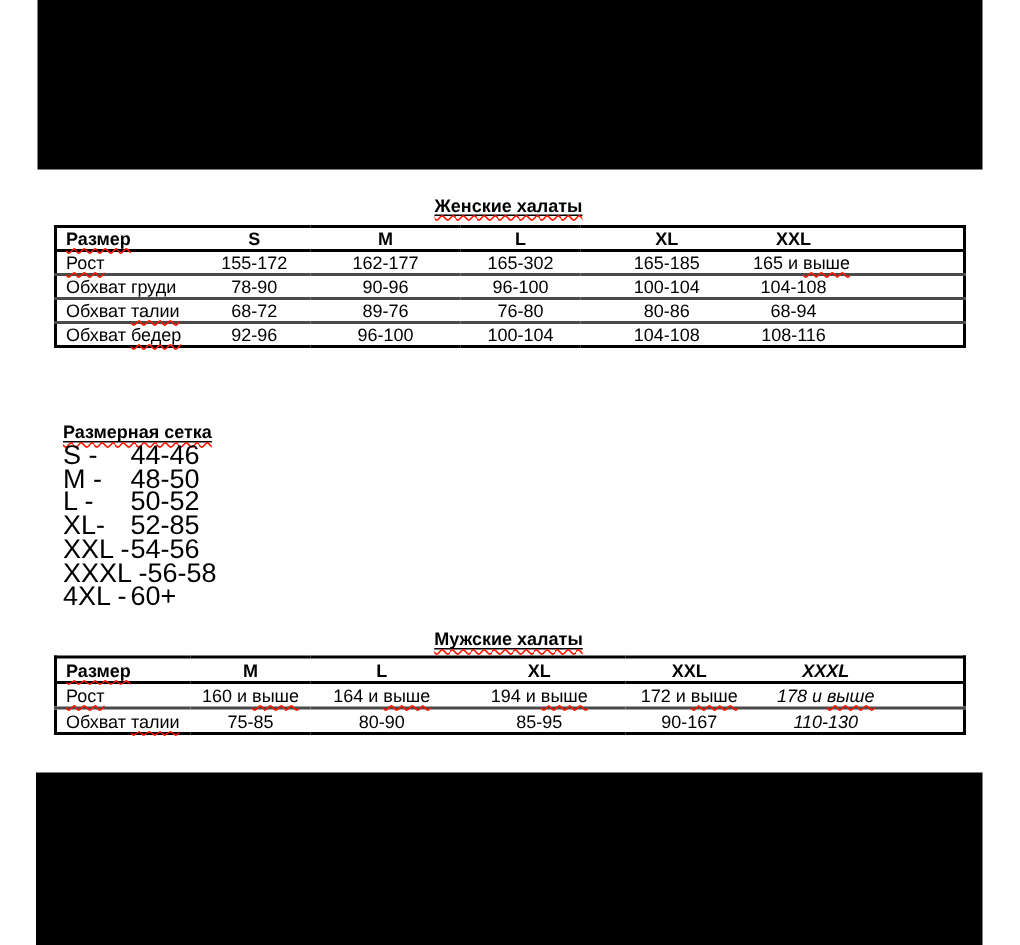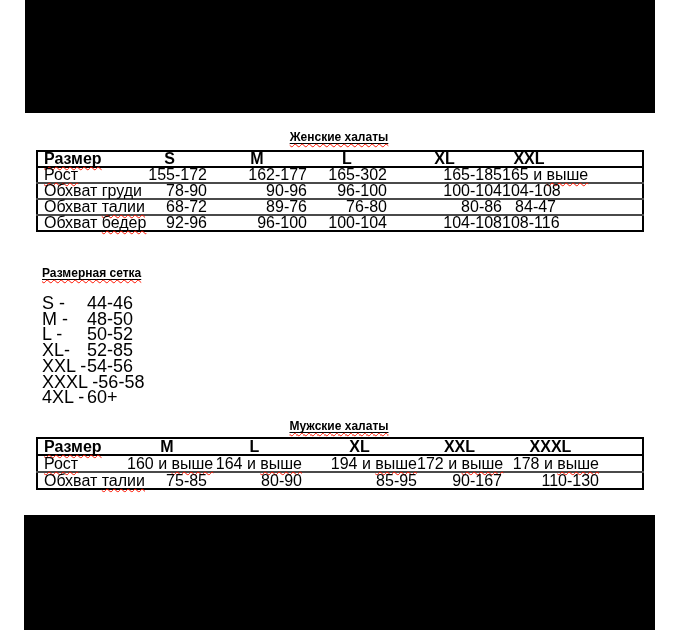--- a/index.html
+++ b/index.html
@@ -21,39 +21,39 @@
   #men-title   { top:419px; }
 
   .u  { text-decoration:underline; text-decoration-color:#000; text-decoration-thickness:1px; text-underline-offset:2px;margin-top:16px; }
   .sq { text-decoration:underline; text-decoration-style:wavy; text-decoration-color:#ff1400;
         text-decoration-thickness:1px; text-underline-offset:2px; text-decoration-skip-ink:none; }
 
   table.size-table {
     position:absolute; left:36px; width:606px;
     border-collapse:collapse; table-layout:fixed;
     border:2px solid #000;
-    font-size:16px;
+    font-size:12px;
   }
   #women-table { top:150px; }
   #men-table   { top:437px; }
   .size-table th, .size-table td {
     padding:0; line-height:14px; white-space:nowrap; overflow:visible;
     text-align:center; font-weight:normal;
   }
   #women-table th, #women-table td { height:14px; }
   #men-table   th, #men-table   td { height:15px; }
   .size-table thead th { font-weight:bold; }
   .size-table th:first-child, .size-table td:first-child { text-align:left; padding-left:6px; }
-  .size-table tbody td, .size-table tbody th { border-top:2px solid #4a4a4a;text-align:right; }
+  .size-table tbody td, .size-table tbody th { border-top:2px solid #4a4a4a; }
   .size-table tbody tr:first-child td, .size-table tbody tr:first-child th { border-top:2px solid #000; }
   #women-table th:last-child, #women-table td:last-child { padding-right:86px; }
-  #men-table   th:last-child, #men-table   td:last-child { padding-right:43px; }
+  #men-table   th:last-child, #men-table   td:last-child { padding-right:43px;font-style:italic; }
 
   #grid-title {
-    position:absolute; left:42px; top:266px;
+    position:absolute; left:42px; top:281px;
     font-size:12px; font-weight:bold; line-height:15px;text-align:right;
   }
   #size-grid-list {
     position:absolute; left:42px; top:296px;
     font-size:18px; line-height:15.7px;
   }
   .grid-label { display:inline-block; min-width:45px; }
 </style>
 </head>
 <body>
@@ -99,21 +99,21 @@
       <td><span>96-100</span><span class="sq"></span></td>
       <td><span>100-104</span><span class="sq"></span></td>
       <td><span>104-108</span><span class="sq"></span></td>
     </tr>
     <tr>
       <td><span>Обхват </span><span class="sq">талии</span></td>
       <td><span>68-72</span><span class="sq"></span></td>
       <td><span>89-76</span><span class="sq"></span></td>
       <td><span>76-80</span><span class="sq"></span></td>
       <td><span>80-86</span><span class="sq"></span></td>
-      <td><span>84-47</span><span class="sq"></span></td>
+      <td><span>68-94</span><span class="sq"></span></td>
     </tr>
     <tr>
       <td><span>Обхват </span><span class="sq">бедер</span></td>
       <td><span>92-96</span><span class="sq"></span></td>
       <td><span>96-100</span><span class="sq"></span></td>
       <td><span>100-104</span><span class="sq"></span></td>
       <td><span>104-108</span><span class="sq"></span></td>
       <td><span>108-116</span><span class="sq"></span></td>
     </tr>
   </tbody>

